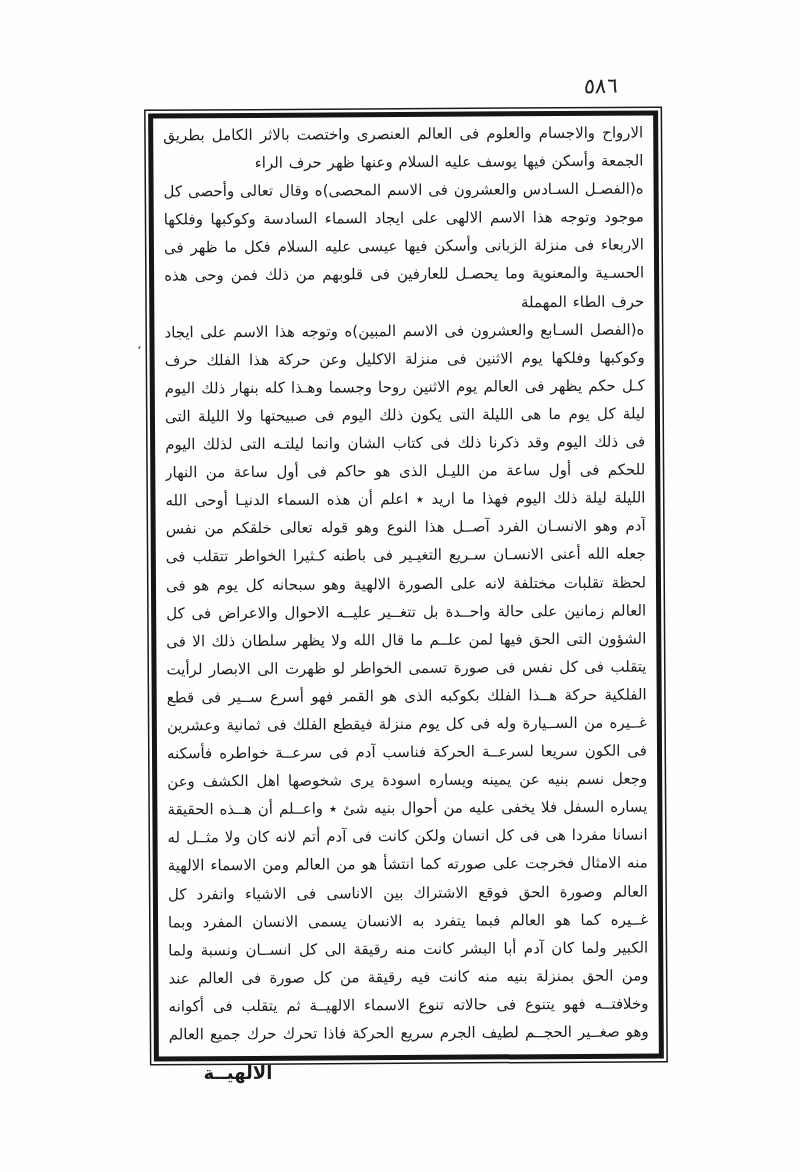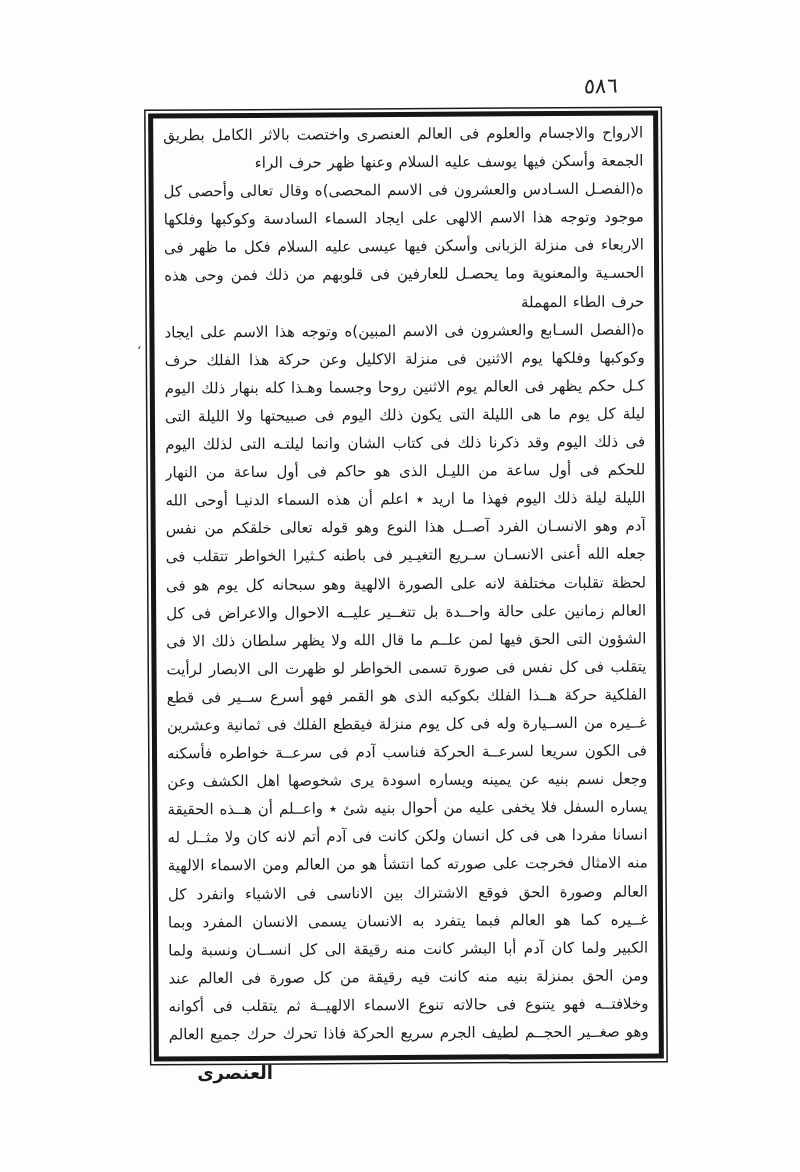--- a/index.html
+++ b/index.html
@@ -110,15 +110,15 @@
         <div class="line">منه الامثال فخرجت على صورته كما انتشأ هو من العالم ومن الاسماء الالهية فخرج على صورة</div>
         <div class="line">العالم وصورة الحق فوقع الاشتراك بين الاناسى فى الاشياء وانفرد كل شخص بامر يمتاز به عن</div>
         <div class="line">غــيره كما هو العالم فبما يتفرد به الانسان يسمى الانسان المفرد وبما يشترك به يسمى الانســان</div>
         <div class="line">الكبير ولما كان آدم أبا البشر كانت منه رقيقة الى كل انســان ونسبة ولما كان هو من العالم</div>
         <div class="line">ومن الحق بمنزلة بنيه منه كانت فيه رقيقة من كل صورة فى العالم عند الســير تحفظ عليــه مرتبته</div>
         <div class="line">وخلافتــه فهو يتنوع فى حالاته تنوع الاسماء الالهيــة ثم يتقلب فى أكوانه تقلب العالم كله</div>
         <div class="line">وهو صغــير الحجــم لطيف الجرم سريع الحركة فاذا تحرك حرك جميع العالم واستدعى بتلك</div>
       </div>
   </div>
 
-  <div class="catchword">العنصرى</div>
+  <div class="catchword">الالهيــة</div>
 
 </div>
 
 </body></html>

